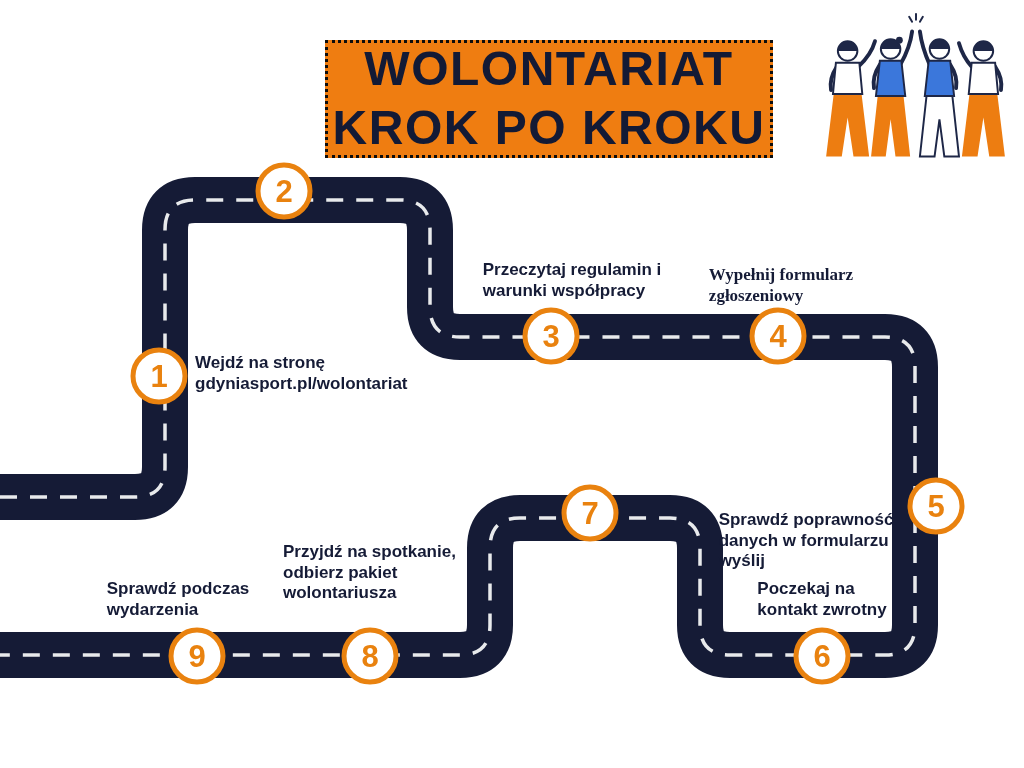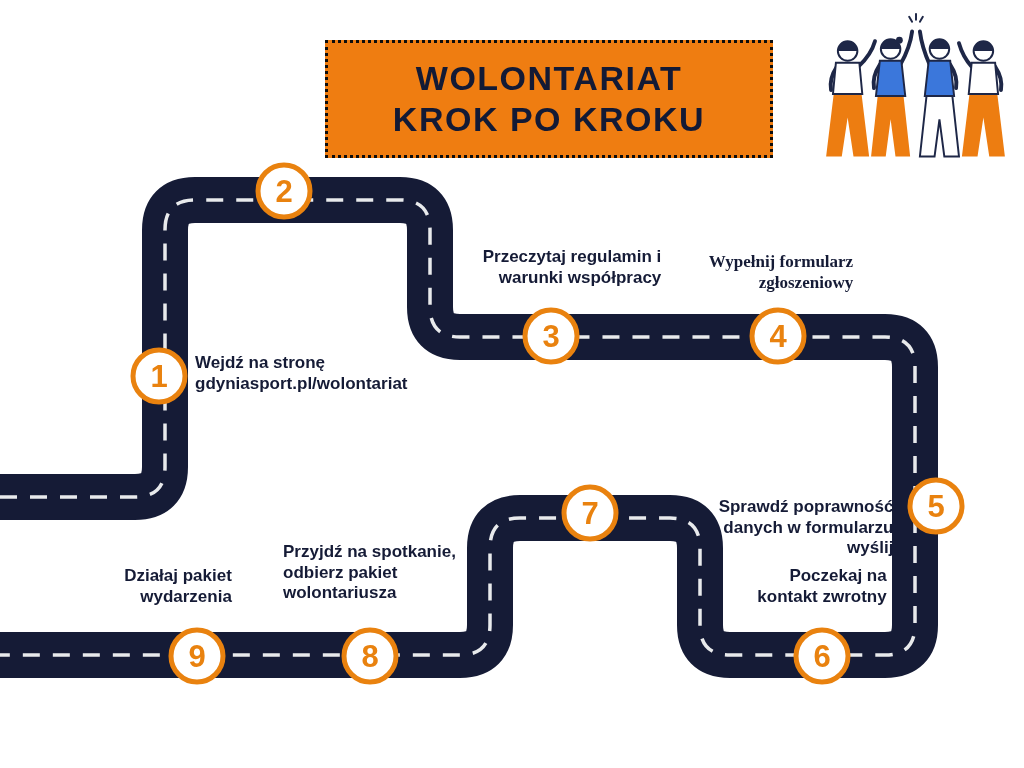--- a/index.html
+++ b/index.html
@@ -8,39 +8,39 @@
   .canvas { position:relative; width:1024px; height:768px; background:#ffffff; overflow:hidden; }
 
   .road-svg { position:absolute; left:0; top:0; }
 
   .banner {
     position:absolute; left:325px; top:40px; width:448px; height:118px;
     background:#EF7D11; border:3px dotted #0d0d0d;
     display:flex; flex-direction:column; align-items:center; justify-content:center;
   }
   .banner-line {
-    font-size:34px; font-weight:bold; color:#131A35;
+    font-size:48px; font-weight:bold; color:#131A35;
     letter-spacing:1.5px; line-height:1.22; text-align:center;
   }
 
   .people { position:absolute; left:818px; top:8px; }
 
   .step-circle {
     position:absolute; width:57px; height:57px; border-radius:50%;
     background:#ffffff; border:5px solid #E9820F;
     display:flex; align-items:center; justify-content:center;
     transform:translate(-50%,-50%);
   }
   .step-num { color:#E9820F; font-weight:bold; font-size:31px; line-height:1; }
 
   .step-label {
     position:absolute; color:#151B36; font-weight:bold;
     font-size:17px; line-height:1.22; white-space:pre-line;
   }
-  .ta-c { text-align:right; transform:translateX(-50%); }
+  .ta-c { text-align:left; transform:translateX(-50%);margin-top:13px; }
 </style>
 </head>
 <body>
 
 <div class="canvas">
 
   <svg class="road-svg" width="1024" height="768" viewBox="0 0 1024 768">
     <path d="M0,497 H135 Q165,497 165,467 V230 Q165,200 195,200 H400 Q430,200 430,230 V307 Q430,337 460,337 H885 Q915,337 915,367 V625 Q915,655 885,655 H730 Q700,655 700,625 V548 Q700,518 670,518 H520 Q490,518 490,548 V625 Q490,655 460,655 H0" fill="none" stroke="#151B36" stroke-width="46"></path>
     <path d="M0,497 H135 Q165,497 165,467 V230 Q165,200 195,200 H400 Q430,200 430,230 V307 Q430,337 460,337 H885 Q915,337 915,367 V625 Q915,655 885,655 H730 Q700,655 700,625 V548 Q700,518 670,518 H520 Q490,518 490,548 V625 Q490,655 460,655 H0" fill="none" stroke="#E8EAEC" stroke-width="3.5" stroke-dasharray="17 13"></path>
   </svg>
@@ -122,16 +122,16 @@
   <div class="step-label ta-c" style="left:781px; top:252px;font-family:Liberation Serif, serif;">Wypełnij formularz
 zgłoszeniowy</div>
   <div class="step-label ta-c" style="left:806px; top:497px;">Sprawdź poprawność
 danych w formularzu
 wyślij</div>
   <div class="step-label ta-c" style="left:822px; top:566px;">Poczekaj na
 kontakt zwrotny</div>
   <div class="step-label" style="left:283px; top:542px;">Przyjdź na spotkanie,
 odbierz pakiet
 wolontariusza</div>
-  <div class="step-label ta-c" style="left:178px; top:566px;">Działaj pakiet
+  <div class="step-label ta-c" style="left:178px; top:566px;">Sprawdź podczas
 wydarzenia</div>
 
 </div>
 
 </body></html>

